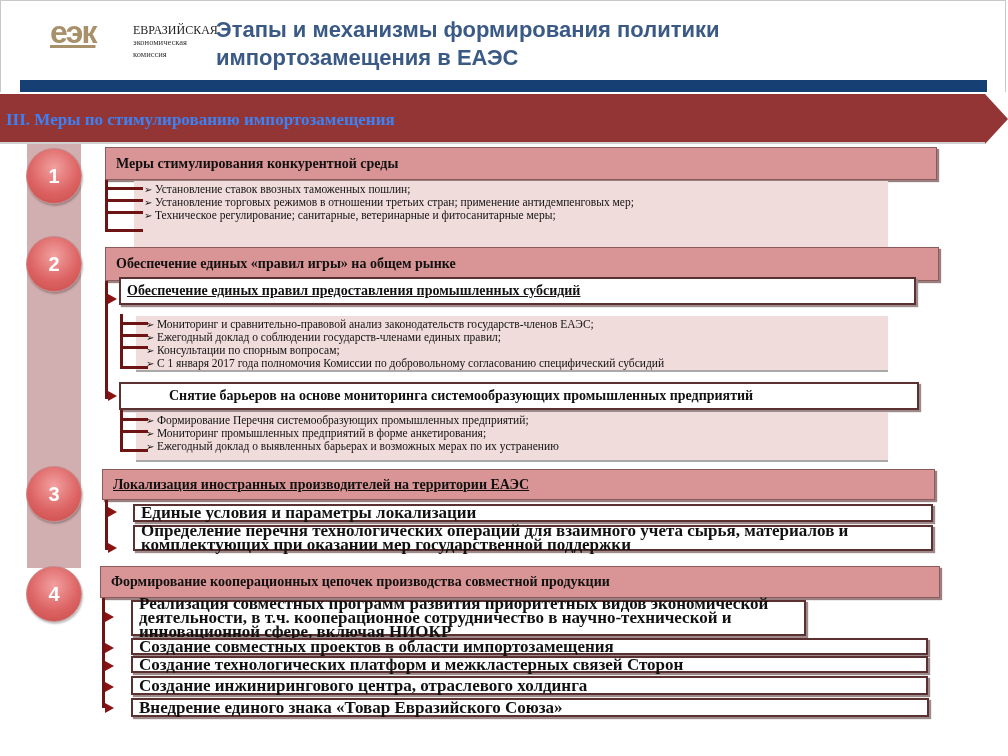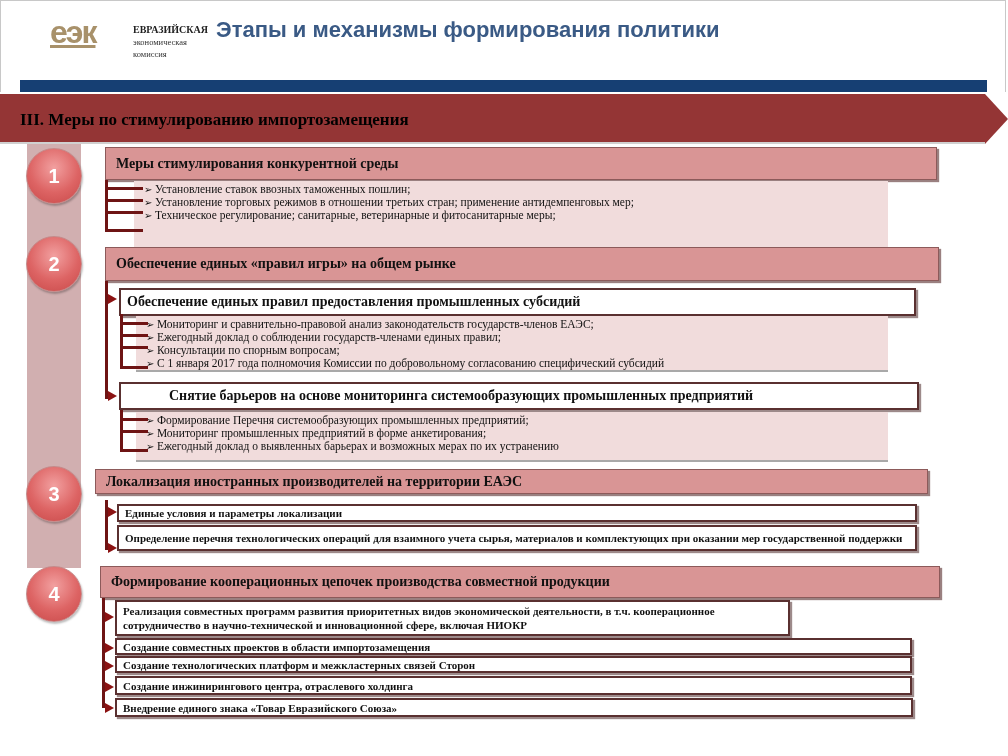--- a/index.html
+++ b/index.html
@@ -2,56 +2,57 @@
 <html><head>
 <meta charset="utf-8">
 <style>
   html,body{margin:0;padding:0;}
   body{width:1008px;height:756px;position:relative;background:#fff;overflow:hidden;font-family:"Liberation Serif",serif;color:#111;}
   .abs{position:absolute;}
   
   #frame{left:0;top:0;width:1006px;height:92px;border:1px solid #c8c8c8;border-bottom:none;box-sizing:border-box;}
   #logo-mark{left:50px;top:10px;font-family:"Liberation Sans",sans-serif;font-weight:bold;font-size:32px;color:#a8916a;letter-spacing:-2px;line-height:44px;text-decoration:underline;}
   #logo-text{left:133px;top:24px;font-family:"Liberation Serif",serif;font-size:8.5px;line-height:12px;color:#333;}
-  #logo-text .l1{font-weight:bold;font-size:10px;color:#222;}
+  #logo-text .l1{font-weight:normal;font-size:12px;color:#222;}
   #title{left:216px;top:16px;font-family:"Liberation Sans",sans-serif;font-weight:bold;font-size:22px;line-height:28px;color:#3a5a85;}
   #blue-bar{left:20px;top:80px;width:967px;height:12px;background:#163f73;}
   
   #banner{left:0;top:94px;width:1008px;height:50px;}
-  #banner-text{left:20px;top:110px;font-weight:bold;font-size:17px;color:#000000;}
+  #banner-text{left:6px;top:110px;font-weight:bold;font-size:17px;color:#3b82f6;}
   
   #rail{left:27px;top:144px;width:54px;height:424px;background:#d1afb0;}
   .num{width:54px;height:54px;border-radius:50%;background:radial-gradient(circle at 50% 35%,#f2a0a0 0%,#dd6464 55%,#c84848 100%);border:1px solid #c58a8a;box-shadow:1px 2px 2px rgba(0,0,0,.25);color:#fff;font-family:"Liberation Sans",sans-serif;font-weight:bold;font-size:20px;text-align:center;line-height:54px;}
   
   .phead{background:#d99595;border:1px solid #8c5a5a;box-shadow:2px 2px 1px #9a8080;font-weight:bold;font-size:14px;padding-left:10px;box-sizing:border-box;display:flex;align-items:center;}
   
   .panel{background:#f1dcdc;border-bottom:2px solid #a9a9a9;font-size:11.5px;line-height:12px;box-sizing:border-box;}
   .panel .li{white-space:nowrap;}
   .panel .li::before{content:"➢ ";font-size:10px;}
   
   .wbox{background:#fff;border:2px solid #5a3030;box-shadow:2px 2px 1px #9d8a8a;font-weight:bold;font-size:14px;box-sizing:border-box;padding-left:6px;display:flex;align-items:center;}
-  .wbox.sm{font-size:11px;line-height:14px;border-width:2px;}
+  .wbox.sm{font-size:17px;line-height:14px;border-width:2px;margin-left:16px;}
   
   .vline{width:3px;background:#6e1414;}
   .hline{height:3px;background:#6e1414;}
   .arr{width:0;height:0;border-top:5px solid transparent;border-bottom:5px solid transparent;border-left:9px solid #8b1212;}
   #page-num{left:954px;top:722px;width:38px;height:30px;background:#8b1111;color:#fff;font-family:"Liberation Sans",sans-serif;font-weight:bold;font-size:20px;text-align:center;line-height:32px;clip-path:polygon(4px 0,34px 0,38px 4px,38px 30px,0 30px,0 4px);margin-top:36px;}
 </style>
 </head>
 <body>
 
 <div id="frame" class="abs"></div>
 <div id="logo-mark" class="abs">еэк</div>
 <div id="logo-text" class="abs">
   <div class="l1">ЕВРАЗИЙСКАЯ</div>
   <div>экономическая</div>
   <div>комиссия</div>
 </div>
 <div id="title" class="abs">
   <div>Этапы и механизмы формирования политики</div>
+  <div>импортозамещения в ЕАЭС</div>
 </div>
 <div id="blue-bar" class="abs"></div>
 
 <svg id="banner" class="abs" viewBox="0 0 1008 50">
   <polygon points="0,0 985,0 1008,25 985,50 0,50" fill="#943535"></polygon>
   <line x1="0" y1="49" x2="985" y2="49" stroke="#d0d0d0" stroke-width="2"></line>
 </svg>
 <div id="banner-text" class="abs">III. Меры по стимулированию импортозамещения</div>
 
 <div id="rail" class="abs"></div>
@@ -68,21 +69,21 @@
 </div>
 <div class="abs vline" style="left:105px;top:180px;height:52px;"></div>
 <div class="abs hline" style="left:105px;top:187px;width:38px;"></div>
 <div class="abs hline" style="left:105px;top:199px;width:38px;"></div>
 <div class="abs hline" style="left:105px;top:211px;width:38px;"></div>
 <div class="abs hline" style="left:105px;top:229px;width:38px;"></div>
 
 <div class="abs phead" style="left:105px;top:247px;width:834px;height:34px;">Обеспечение  единых «правил игры» на общем рынке</div>
 <div class="abs vline" style="left:105px;top:281px;height:118px;"></div>
 <div class="abs arr" style="left:108px;top:294px;"></div>
-<div class="abs wbox" style="left:119px;top:288px;width:797px;height:28px;">Обеспечение единых правил предоставления промышленных субсидий</div>
+<div class="abs wbox" style="left:119px;top:277px;width:797px;height:28px;text-decoration:underline;">Обеспечение единых правил предоставления промышленных субсидий</div>
 <div class="abs panel" style="left:136px;top:316px;width:752px;height:56px;padding:2px 0 0 10px;">
   <div class="li">Мониторинг и сравнительно-правовой анализ законодательств государств-членов ЕАЭС;</div>
   <div class="li">Ежегодный доклад о соблюдении государств-членами единых правил;</div>
   <div class="li">Консультации по спорным вопросам;</div>
   <div class="li">С 1 января 2017 года полномочия Комиссии по добровольному согласованию специфический субсидий</div>
 </div>
 <div class="abs vline" style="left:120px;top:314px;height:55px;"></div>
 <div class="abs hline" style="left:120px;top:322px;width:28px;"></div>
 <div class="abs hline" style="left:120px;top:334px;width:28px;"></div>
 <div class="abs hline" style="left:120px;top:346px;width:28px;"></div>
@@ -93,21 +94,21 @@
 <div class="abs panel" style="left:136px;top:412px;width:752px;height:50px;padding:2px 0 0 10px;">
   <div class="li">Формирование Перечня системообразующих промышленных предприятий;</div>
   <div class="li">Мониторинг промышленных предприятий в форме анкетирования;</div>
   <div class="li">Ежегодный доклад о выявленных барьерах и возможных мерах по их устранению</div>
 </div>
 <div class="abs vline" style="left:120px;top:410px;height:42px;"></div>
 <div class="abs hline" style="left:120px;top:418px;width:28px;"></div>
 <div class="abs hline" style="left:120px;top:430px;width:28px;"></div>
 <div class="abs hline" style="left:120px;top:449px;width:28px;"></div>
 
-<div class="abs phead" style="left:95px;top:469px;width:833px;height:25px;">Локализация иностранных производителей на территории ЕАЭС</div>
+<div class="abs phead" style="left:102px;top:469px;width:833px;height:31px;text-decoration:underline;">Локализация иностранных производителей на территории ЕАЭС</div>
 <div class="abs vline" style="left:105px;top:500px;height:50px;"></div>
 <div class="abs arr" style="left:108px;top:507px;"></div>
 <div class="abs arr" style="left:108px;top:543px;"></div>
 <div class="abs wbox sm" style="left:117px;top:504px;width:800px;height:18px;">Единые условия и параметры локализации</div>
 <div class="abs wbox sm" style="left:117px;top:525px;width:800px;height:26px;">Определение перечня технологических операций для  взаимного учета  сырья, материалов и комплектующих при оказании мер государственной поддержки</div>
 
 <div class="abs phead" style="left:100px;top:566px;width:840px;height:32px;">Формирование кооперационных цепочек производства совместной продукции</div>
 <div class="abs vline" style="left:102px;top:598px;height:110px;"></div>
 <div class="abs arr" style="left:105px;top:612px;"></div>
 <div class="abs arr" style="left:105px;top:643px;"></div>

